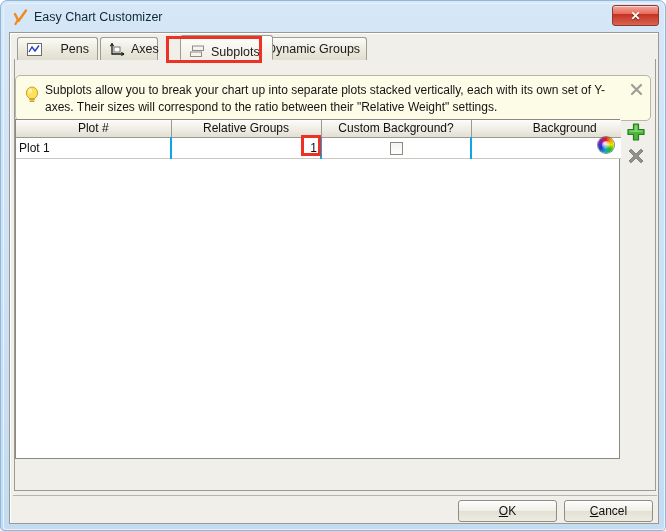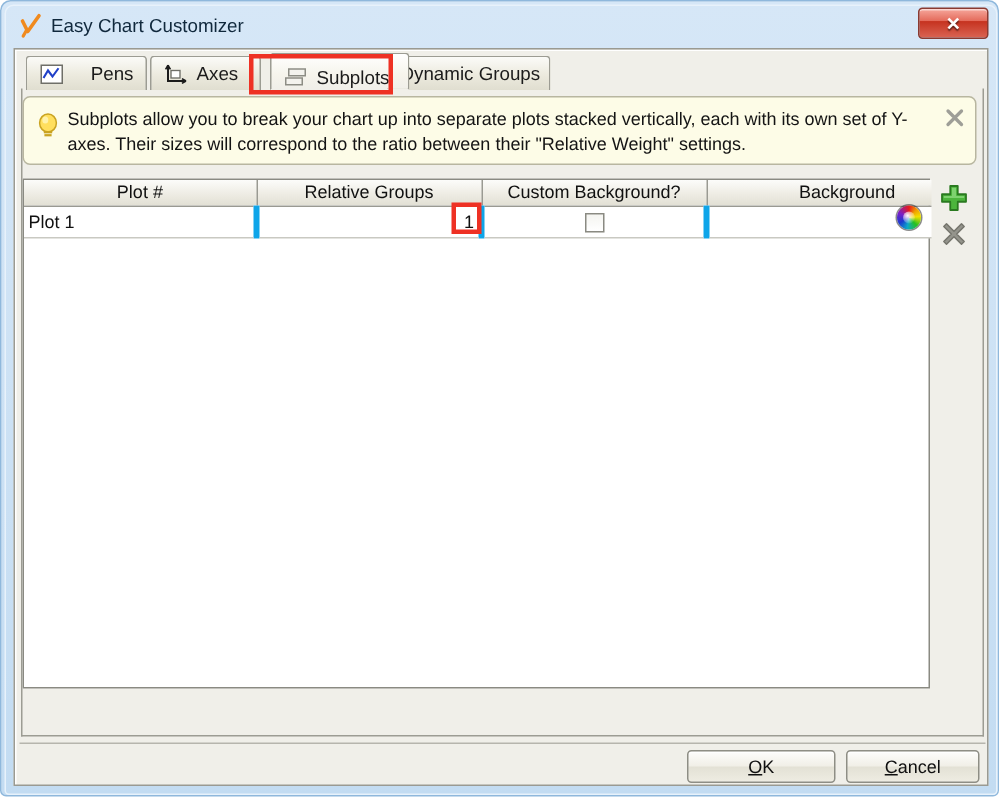--- a/index.html
+++ b/index.html
@@ -126,21 +126,21 @@
     font-size: 12.5px;
     color: #1b1b1b;
     margin-left: 5px;
   }
   .tab-icon {
     width: 17px; height: 15px;
     flex: 0 0 auto;
     position: relative;
   }
   #tab-pens { left: 4px; width: 81px; justify-content: space-between; }
-  #tab-axes { left: 87px; width: 74px; }
+  #tab-axes { left: 87px; width: 58px; }
   #tab-subplots { left: 167px; width: 93px; align-items: flex-end; }
   #tab-dynamic-groups { left: 245px; width: 109px; }
 
   
   #subplots-annotation {
     position: absolute;
     left: 165px; top: 35px;
     width: 96px; height: 27px;
     box-sizing: border-box;
     border: 3px solid #ee3124;
@@ -155,21 +155,21 @@
     width: 642px; height: 432px;
     box-sizing: border-box;
     background: #f0efe9;
     border: 1px solid #9c9c93;
     border-top: none;
   }
 
   
   #hint-banner {
     position: absolute;
-    left: 14px; top: 63px;
+    left: 14px; top: 74px;
     width: 636px; height: 46px;
     box-sizing: border-box;
     background: #fdfce7;
     border: 1px solid #b8b6a0;
     border-radius: 5px;
   }
   #hint-bulb {
     position: absolute;
     left: 8px; top: 9px;
     width: 16px; height: 20px;
@@ -212,21 +212,21 @@
     font-weight: normal;
     font-size: 12px;
     color: #101010;
     text-align: center;
     padding: 0;
   }
   table.grid th:last-child { border-right: none; padding-left: 37px; }
   table.grid td {
     height: 20px;
     box-sizing: border-box;
-    border-right: 4px solid #0ea5e9;
+    border-right: 2px solid #0ea5e9;
     border-bottom: 1px solid #c9c9c2;
     font-size: 12px;
     color: #101010;
     padding: 0 3px;
     background: #ffffff;
   }
   table.grid td:last-child { border-right: none; }
   td.cell-left   { text-align: left; }
   td.cell-right  { text-align: right; padding-right: 6px; }
   td.cell-center { text-align: center; }

